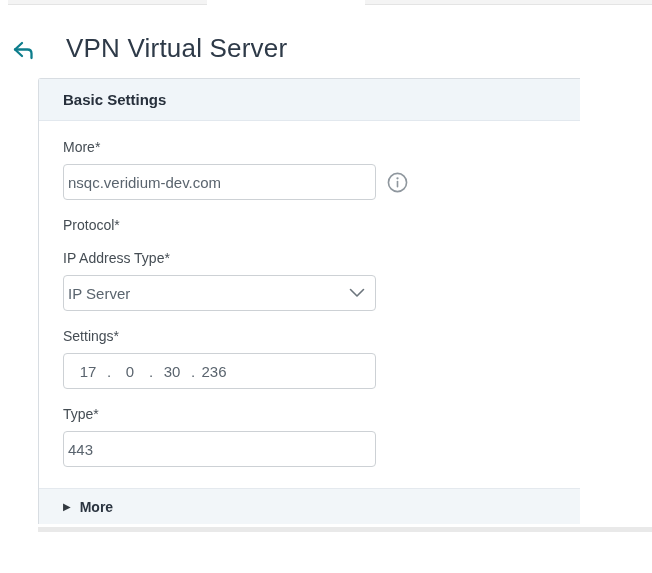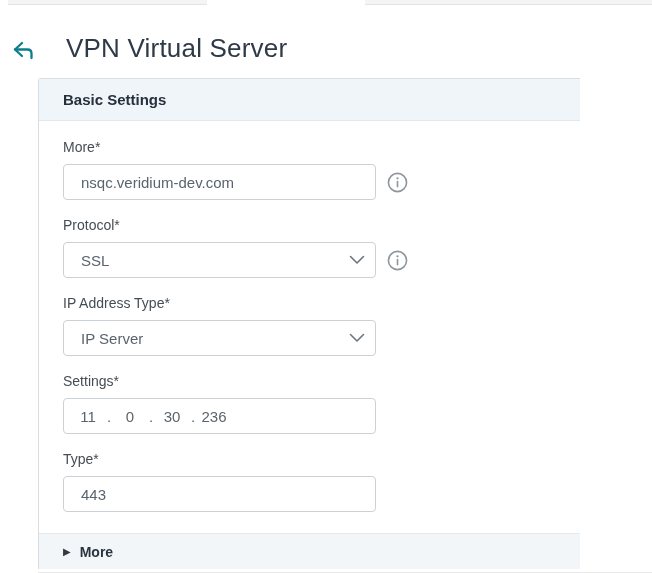--- a/index.html
+++ b/index.html
@@ -55,21 +55,21 @@
   .field-label {
     display: block; font-size: 14px; color: #454d54; margin-bottom: 9px;
   }
   .control-row { display: flex; align-items: center; }
   .text-input, .select-box, .ip-box {
     width: 313px; height: 36px;
     border: 1px solid #cdd1d5; border-radius: 4px;
     background: #ffffff;
     font-size: 15px; color: #5a646e;
     display: flex; align-items: center;
-    padding-left: 17px;
+    padding-left: 4px;
     position: relative;
   }
   .select-box { cursor: pointer; }
   .chevron {
     position: absolute; right: 10px; top: 50%;
     transform: translateY(-50%);
     display: flex;
   }
   .info-btn {
     border: none; background: transparent; padding: 0;
@@ -137,60 +137,41 @@
               <circle cx="11" cy="6.6" r="1.2" fill="#8f979e"></circle>
               <rect x="10.15" y="9.2" width="1.7" height="7" rx="0.85" fill="#8f979e"></rect>
             </svg>
           </span>
         </button>
       </div>
     </div>
 
     <div class="field">
       <label class="field-label">Protocol*</label>
-      <div class="control-row">
-        <div class="select-box">
-          <span>SSL</span>
-          <span class="chevron">
-            <svg width="16" height="10" viewBox="0 0 16 10" fill="none">
-              <path d="M1.5 1.5 L8 8 L14.5 1.5" stroke="#6c757d" stroke-width="1.6" fill="none" stroke-linecap="round" stroke-linejoin="round"></path>
-            </svg>
-          </span>
-        </div>
-        <button class="info-btn">
-          <span style="display:flex;">
-            <svg width="21" height="21" viewBox="0 0 22 22" fill="none">
-              <circle cx="11" cy="11" r="9.5" stroke="#8f979e" stroke-width="1.7"></circle>
-              <circle cx="11" cy="6.6" r="1.2" fill="#8f979e"></circle>
-              <rect x="10.15" y="9.2" width="1.7" height="7" rx="0.85" fill="#8f979e"></rect>
-            </svg>
-          </span>
-        </button>
-      </div>
     </div>
 
     <div class="field">
       <label class="field-label">IP Address Type*</label>
       <div class="control-row">
         <div class="select-box">
           <span>IP Server</span>
           <span class="chevron">
             <svg width="16" height="10" viewBox="0 0 16 10" fill="none">
               <path d="M1.5 1.5 L8 8 L14.5 1.5" stroke="#6c757d" stroke-width="1.6" fill="none" stroke-linecap="round" stroke-linejoin="round"></path>
             </svg>
           </span>
         </div>
       </div>
     </div>
 
     <div class="field">
       <label class="field-label">Settings*</label>
       <div class="control-row">
         <div class="ip-box">
-          <span class="ip-octet">11</span>
+          <span class="ip-octet">17</span>
           <span class="ip-dot">.</span>
           <span class="ip-octet">0</span>
           <span class="ip-dot">.</span>
           <span class="ip-octet">30</span>
           <span class="ip-dot">.</span>
           <span class="ip-octet">236</span>
         </div>
       </div>
     </div>
 

